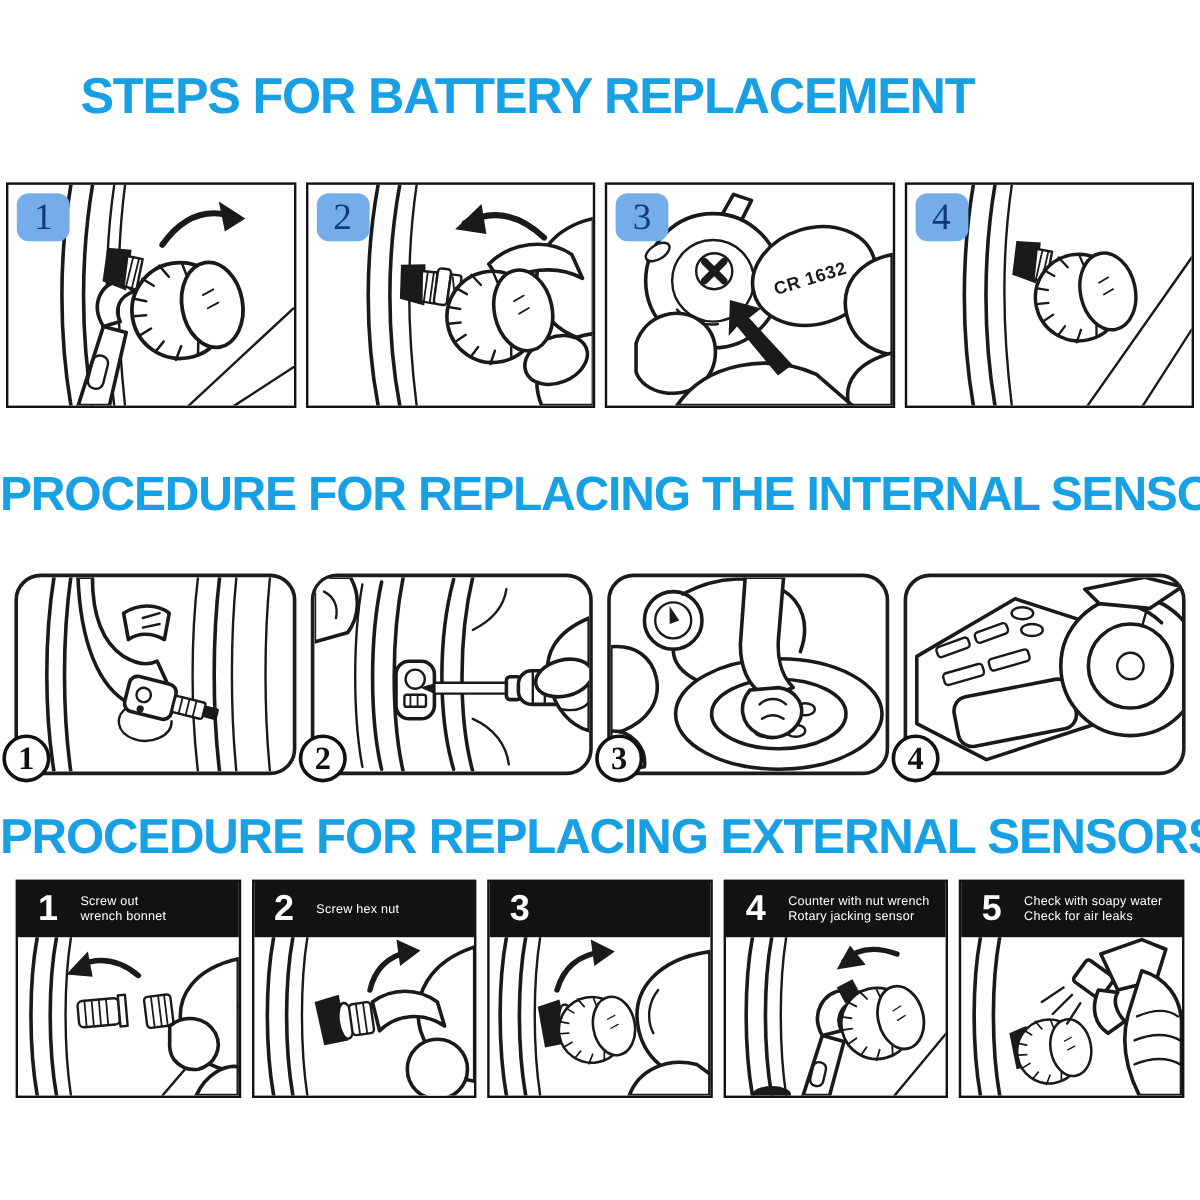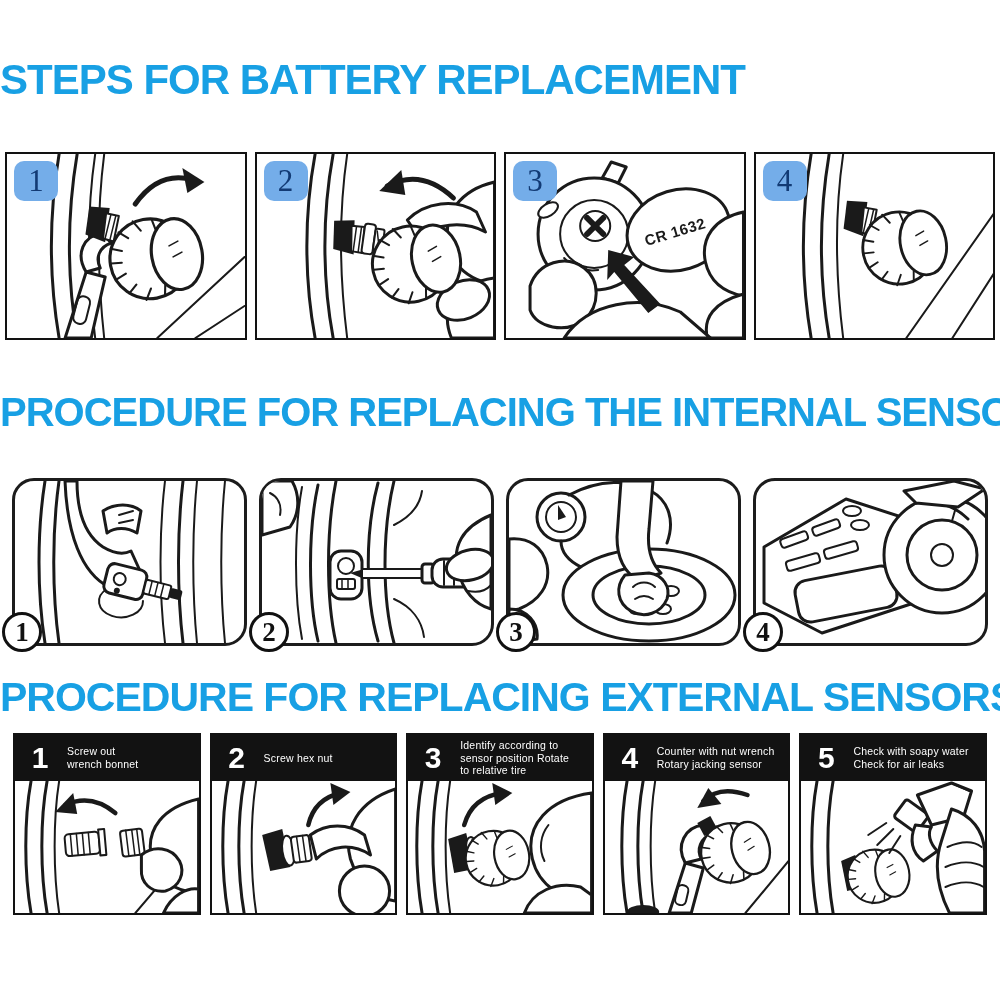--- a/index.html
+++ b/index.html
@@ -1,21 +1,21 @@
 <!DOCTYPE html>
 <html><head>
 <meta charset="utf-8">
 <style>
   html,body{margin:0;padding:0;}
   body{
     width:1000px;height:1000px;position:relative;background:#ffffff;
     font-family:"Liberation Sans", sans-serif;overflow:hidden;
   }
   .sec-title{
-    position:absolute;left:0;width:812px;text-align:left;
+    position:absolute;left:0;width:812px;text-align:right;
     color:#18a0e4;font-weight:bold;letter-spacing:-1px;white-space:nowrap;
   }
   #title-battery{top:56px;font-size:42px;}
   #title-internal{top:390px;font-size:40px;}
   #title-external{top:674px;font-size:41px;}
 
   .row{position:absolute;display:flex;}
   #row-battery{top:152px;left:5px;width:990px;height:188px;gap:8px;}
   #row-internal{top:478px;left:12px;width:976px;height:168px;gap:12px;}
   #row-external{top:733px;left:13px;width:974px;height:182px;gap:9px;}
@@ -393,23 +393,20 @@
             <path class="s3" style="stroke-width:4.5" d="M96,44 Q102,18 128,12"></path>
             <polygon class="bk" points="138,11 118,2 121,24"></polygon>
           </g>
       </svg>
     </div>
   </div>
 
   <div class="panel p-r3">
     <div class="cap-bar">
       <span class="cap-num">3</span>
-      <span class="cap-text">Identify according to
-sensor position Rotate
-to relative tire</span>
     </div>
     <div class="art">
       <svg viewBox="0 0 183 132" preserveAspectRatio="none">
         <g>
             <path class="s3" d="M14,0 C7,38 7,92 14,132"></path>
             <path class="s3" d="M30,0 C23,38 23,92 30,132"></path>
             <path class="s2" d="M42,0 C36,38 36,92 42,132"></path>
           </g>
         <path class="bk" d="M40,58 L58,52 L66,88 L46,92 Z"></path>
         <ellipse class="wf2" cx="64" cy="70" rx="6" ry="14" transform="rotate(-8 64 70)"></ellipse>

